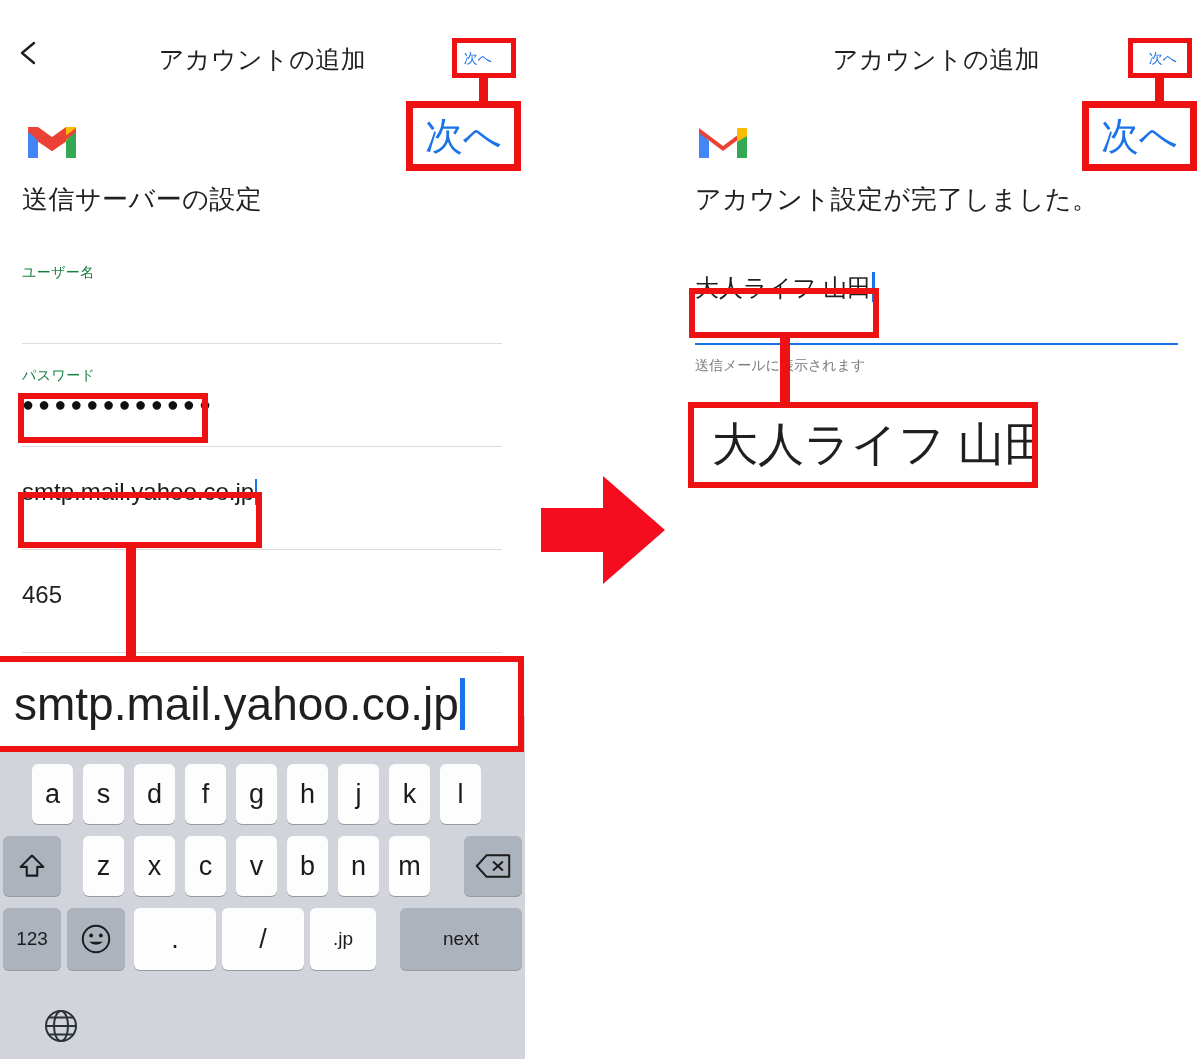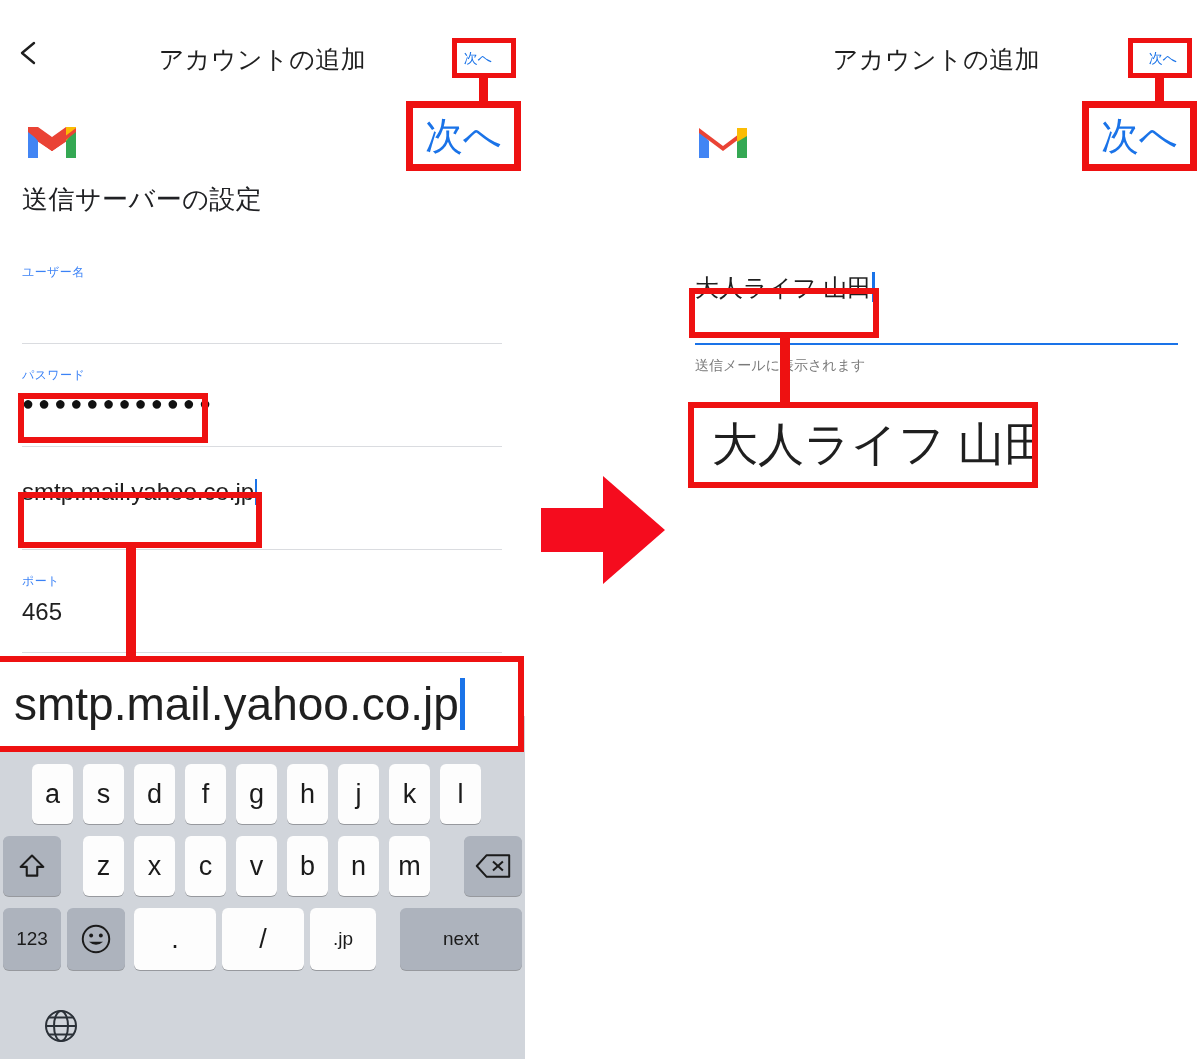--- a/index.html
+++ b/index.html
@@ -35,21 +35,21 @@
   .gmail-logo { position: absolute; left: 24px; top: 120px; width: 56px; height: 42px; }
 
   
   .page-heading {
     position: absolute; left: 22px; top: 182px;
     font-size: 26px; color: #202124; letter-spacing: .5px; white-space: nowrap;
   }
 
   
   .field { position: absolute; left: 22px; width: 480px; }
-  .field-label { font-size: 12px; color: #3b82f6; letter-spacing: .4px; }
+  .field-label { font-size: 14px; color: #15803d; letter-spacing: .4px; }
   .field-value { font-size: 24px; color: #1f1f1f; margin-top: 8px; height: 30px; white-space: nowrap; }
   .field-rule { position: absolute; height: 1px; background: #dadce0; }
   .field-rule-blue { position: absolute; height: 2px; background: #1a73e8; }
 
   .redact {
     display: inline-block; width: 95px; height: 22px;
     background: #ececec; vertical-align: -3px;
   }
   .dots { letter-spacing: 4px; font-size: 20px; color: #111; }
 
@@ -142,21 +142,20 @@
     <div class="field-rule" style="left:22px; top:446px; width:480px;"></div>
 
     <div class="field" style="top:470px;">
       <div class="field-value">
         <span>smtp.mail.yahoo.co.jp</span><span class="caret"></span>
       </div>
     </div>
     <div class="field-rule" style="left:22px; top:549px; width:480px;"></div>
 
     <div class="field" style="top:573px;">
-      <div class="field-label">ポート</div>
       <div class="field-value">465</div>
     </div>
     <div class="field-rule" style="left:22px; top:652px; width:480px;"></div>
 
     <div class="keyboard" id="kb-left">
 
       <div class="key key-light" style="left:7px;  top:-22px; width:41px; height:30px;"></div>
       <div class="key key-light" style="left:58px; top:-22px; width:41px; height:30px;"></div>
       <div class="key key-light" style="left:109px;top:-22px; width:41px; height:30px;"></div>
       <div class="key key-light" style="left:160px;top:-22px; width:41px; height:30px;"></div>
@@ -304,20 +303,21 @@
 
     <div class="gmail-logo" style="left:22px; top:120px;">
       <svg viewBox="0 0 56 42" width="56" height="42" aria-hidden="true">
         <path d="M4 9 L4 38 L14 38 L14 21 Z" fill="#4285f4"></path>
         <path d="M52 9 L52 38 L42 38 L42 21 Z" fill="#34a853"></path>
         <path d="M4 8 L28 26 L52 8 L52 13 L28 31 L4 13 Z" fill="#ea4335"></path>
         <path d="M42 8 L52 8 L52 16 L42 22 Z" fill="#fbbc04"></path>
       </svg>
     </div>
 
+    <div class="page-heading" style="left:22px; top:182px;">アカウント設定が完了しました。</div>
 
     <div class="field" style="left:22px; top:264px;">
       <div class="field-value">
         <span>大人ライフ 山田</span><span class="caret caret-med"></span>
       </div>
     </div>
     <div class="field-rule-blue" style="left:22px; top:343px; width:483px;"></div>
 
     <div style="position:absolute; left:22px; top:357px; font-size:14px; color:#7a7a7a;">送信メールに表示されます</div>
 

